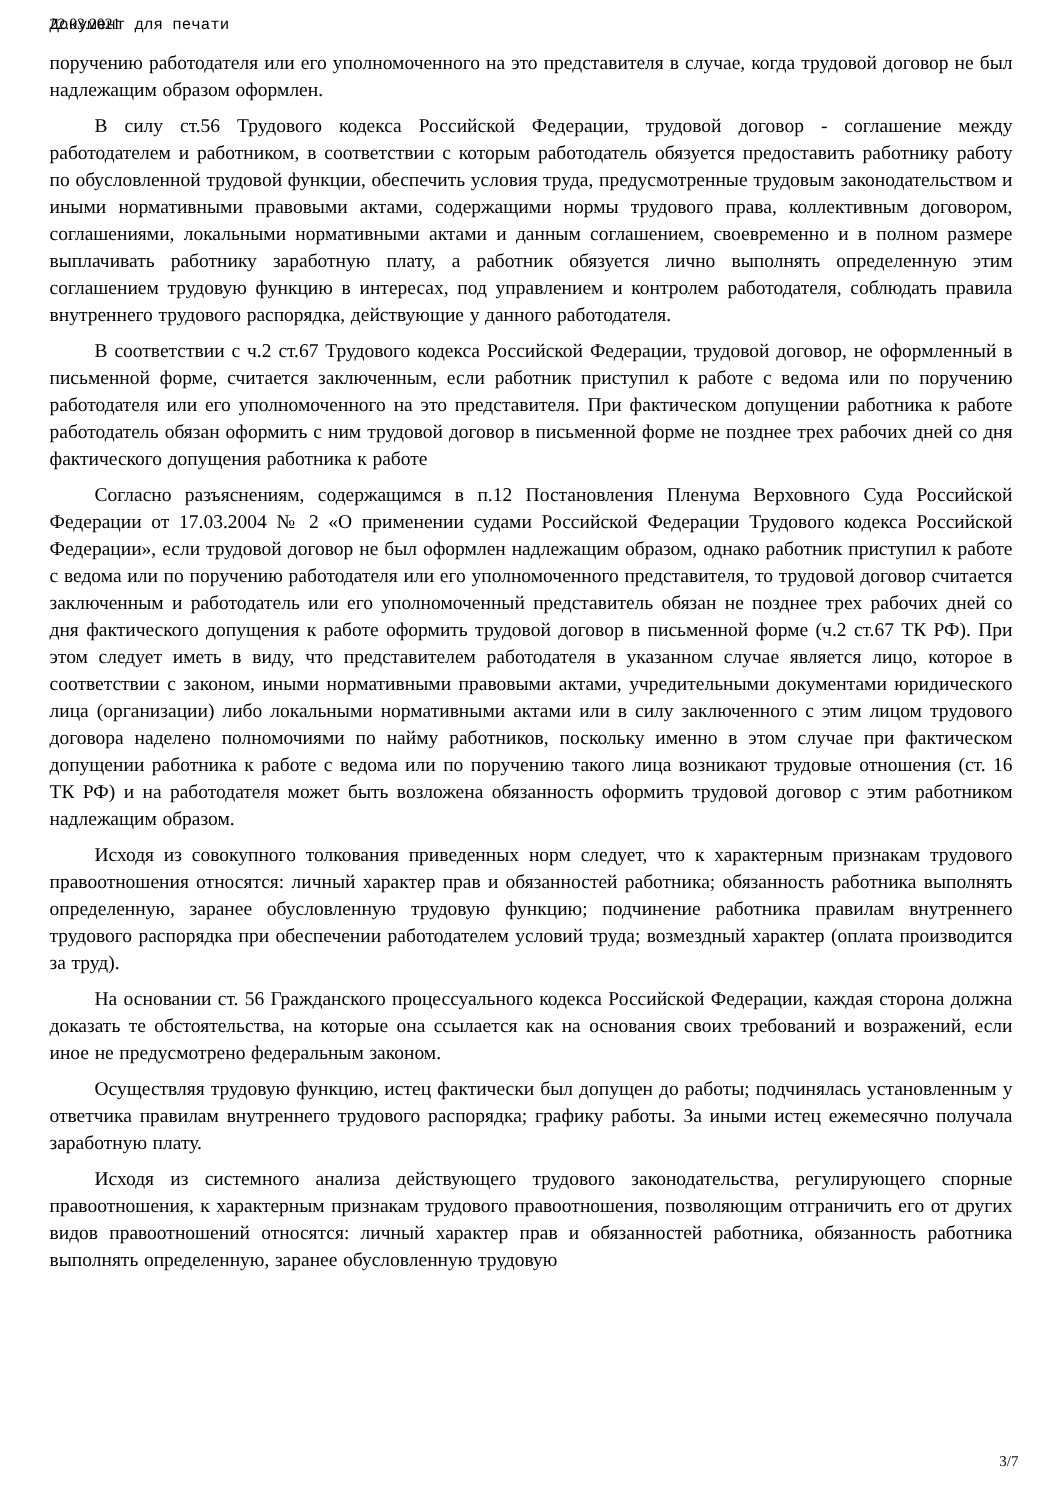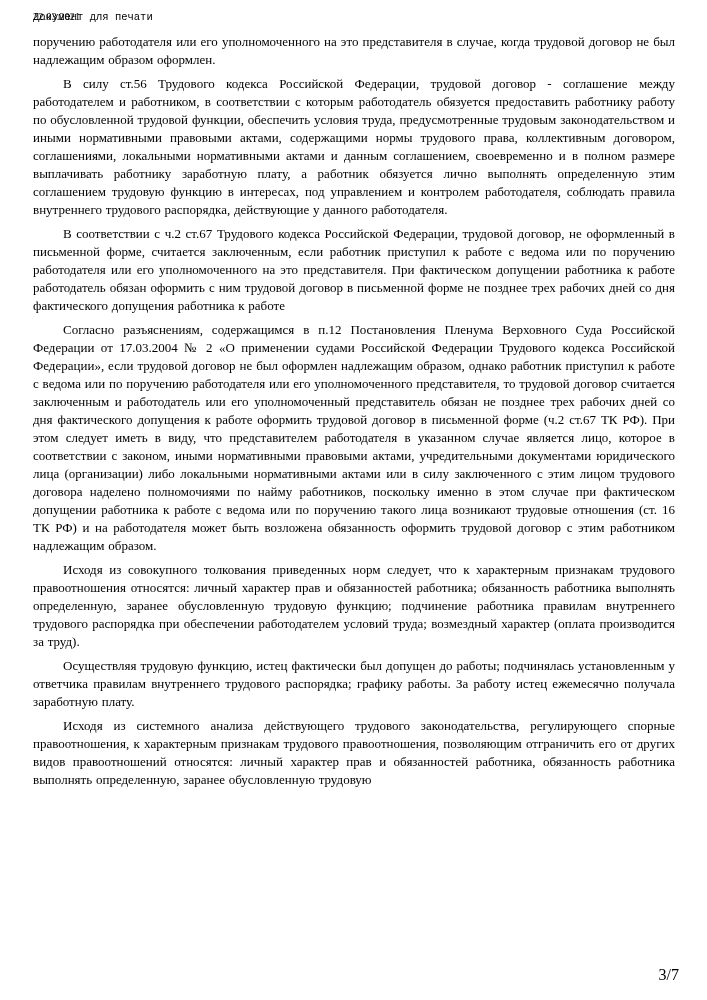--- a/index.html
+++ b/index.html
@@ -53,42 +53,43 @@
     margin: 0 0 6px 0;
     text-indent: 30px;
   }
   .doc-body p.no-indent {
     text-indent: 0;
   }
   .page-footer {
     position: absolute;
     top: 969px;
     right: 28px;
-    font-size: 16px;
+    font-size: 10px;
     line-height: 12px;
     color: #000000;
   }
 </style>
 </head>
 <body>
 
 <div class="page">
 
   <div class="print-header">
     <span class="date">22.03.2021</span>
     <span class="title">Документ для печати</span>
   </div>
 
   <div class="doc-body">
     <p class="no-indent">поручению работодателя или его уполномоченного на это представителя в случае, когда трудовой договор не был надлежащим образом оформлен.</p>
     <p>В силу ст.56 Трудового кодекса Российской Федерации, трудовой договор - соглашение между работодателем и работником, в соответствии с которым работодатель обязуется предоставить работнику работу по обусловленной трудовой функции, обеспечить условия труда, предусмотренные трудовым законодательством и иными нормативными правовыми актами, содержащими нормы трудового права, коллективным договором, соглашениями, локальными нормативными актами и данным соглашением, своевременно и в полном размере выплачивать работнику заработную плату, а работник обязуется лично выполнять определенную этим соглашением трудовую функцию в интересах, под управлением и контролем работодателя, соблюдать правила внутреннего трудового распорядка, действующие у данного работодателя.</p>
     <p>В соответствии с ч.2 ст.67 Трудового кодекса Российской Федерации, трудовой договор, не оформленный в письменной форме, считается заключенным, если работник приступил к работе с ведома или по поручению работодателя или его уполномоченного на это представителя. При фактическом допущении работника к работе работодатель обязан оформить с ним трудовой договор в письменной форме не позднее трех рабочих дней со дня фактического допущения работника к работе</p>
     <p>Согласно разъяснениям, содержащимся в п.12 Постановления Пленума Верховного Суда Российской Федерации от 17.03.2004 № 2 «О применении судами Российской Федерации Трудового кодекса Российской Федерации», если трудовой договор не был оформлен надлежащим образом, однако работник приступил к работе с ведома или по поручению работодателя или его уполномоченного представителя, то трудовой договор считается заключенным и работодатель или его уполномоченный представитель обязан не позднее трех рабочих дней со дня фактического допущения к работе оформить трудовой договор в письменной форме (ч.2 ст.67 ТК РФ). При этом следует иметь в виду, что представителем работодателя в указанном случае является лицо, которое в соответствии с законом, иными нормативными правовыми актами, учредительными документами юридического лица (организации) либо локальными нормативными актами или в силу заключенного с этим лицом трудового договора наделено полномочиями по найму работников, поскольку именно в этом случае при фактическом допущении работника к работе с ведома или по поручению такого лица возникают трудовые отношения (ст. 16 ТК РФ) и на работодателя может быть возложена обязанность оформить трудовой договор с этим работником надлежащим образом.</p>
     <p>Исходя из совокупного толкования приведенных норм следует, что к характерным признакам трудового правоотношения относятся: личный характер прав и обязанностей работника; обязанность работника выполнять определенную, заранее обусловленную трудовую функцию; подчинение работника правилам внутреннего трудового распорядка при обеспечении работодателем условий труда; возмездный характер (оплата производится за труд).</p>
-    <p>Осуществляя трудовую функцию, истец фактически был допущен до работы; подчинялась установленным у ответчика правилам внутреннего трудового распорядка; графику работы. За работу истец ежемесячно получала заработную плату.</p>
+    <p>На основании ст. 56 Гражданского процессуального кодекса Российской Федерации, каждая сторона должна доказать те обстоятельства, на которые она ссылается как на основания своих требований и возражений, если иное не предусмотрено федеральным законом.</p>
+    <p>Осуществляя трудовую функцию, истец фактически был допущен до работы; подчинялась установленным у ответчика правилам внутреннего трудового распорядка; графику работы. За иными истец ежемесячно получала заработную плату.</p>
     <p>Исходя из системного анализа действующего трудового законодательства, регулирующего спорные правоотношения, к характерным признакам трудового правоотношения, позволяющим отграничить его от других видов правоотношений относятся: личный характер прав и обязанностей работника, обязанность работника выполнять определенную, заранее обусловленную трудовую</p>
   </div>
 
   <div class="page-footer">
     <span>3/7</span>
   </div>
 
 </div>
 
 </body></html>

